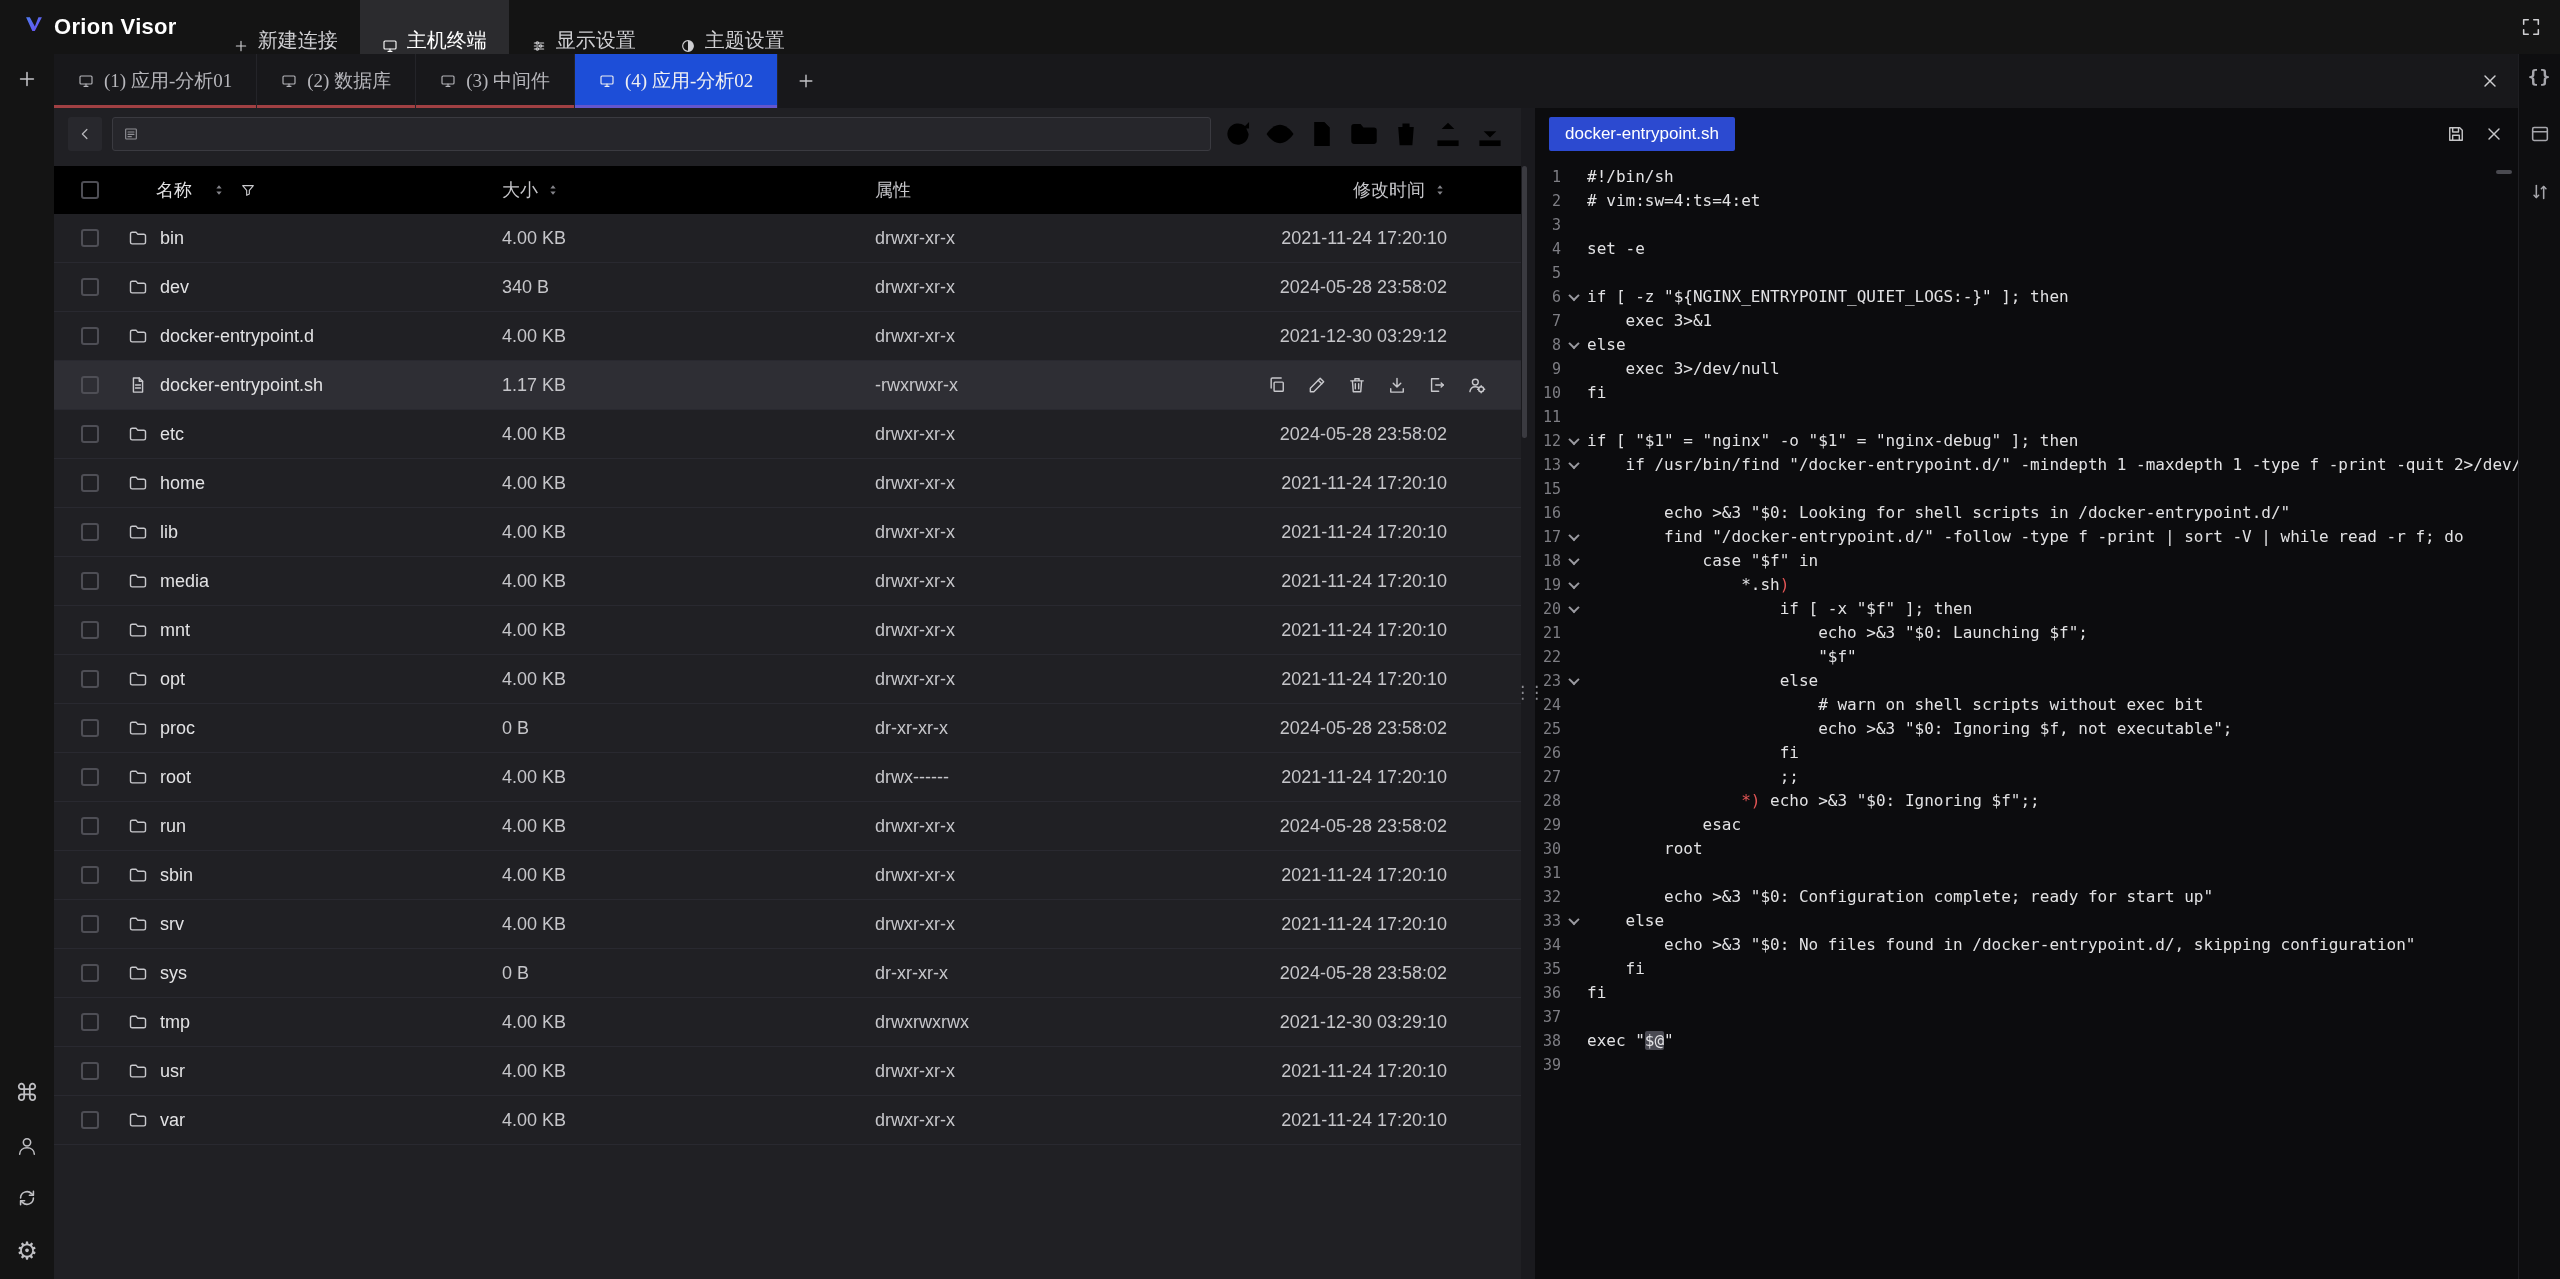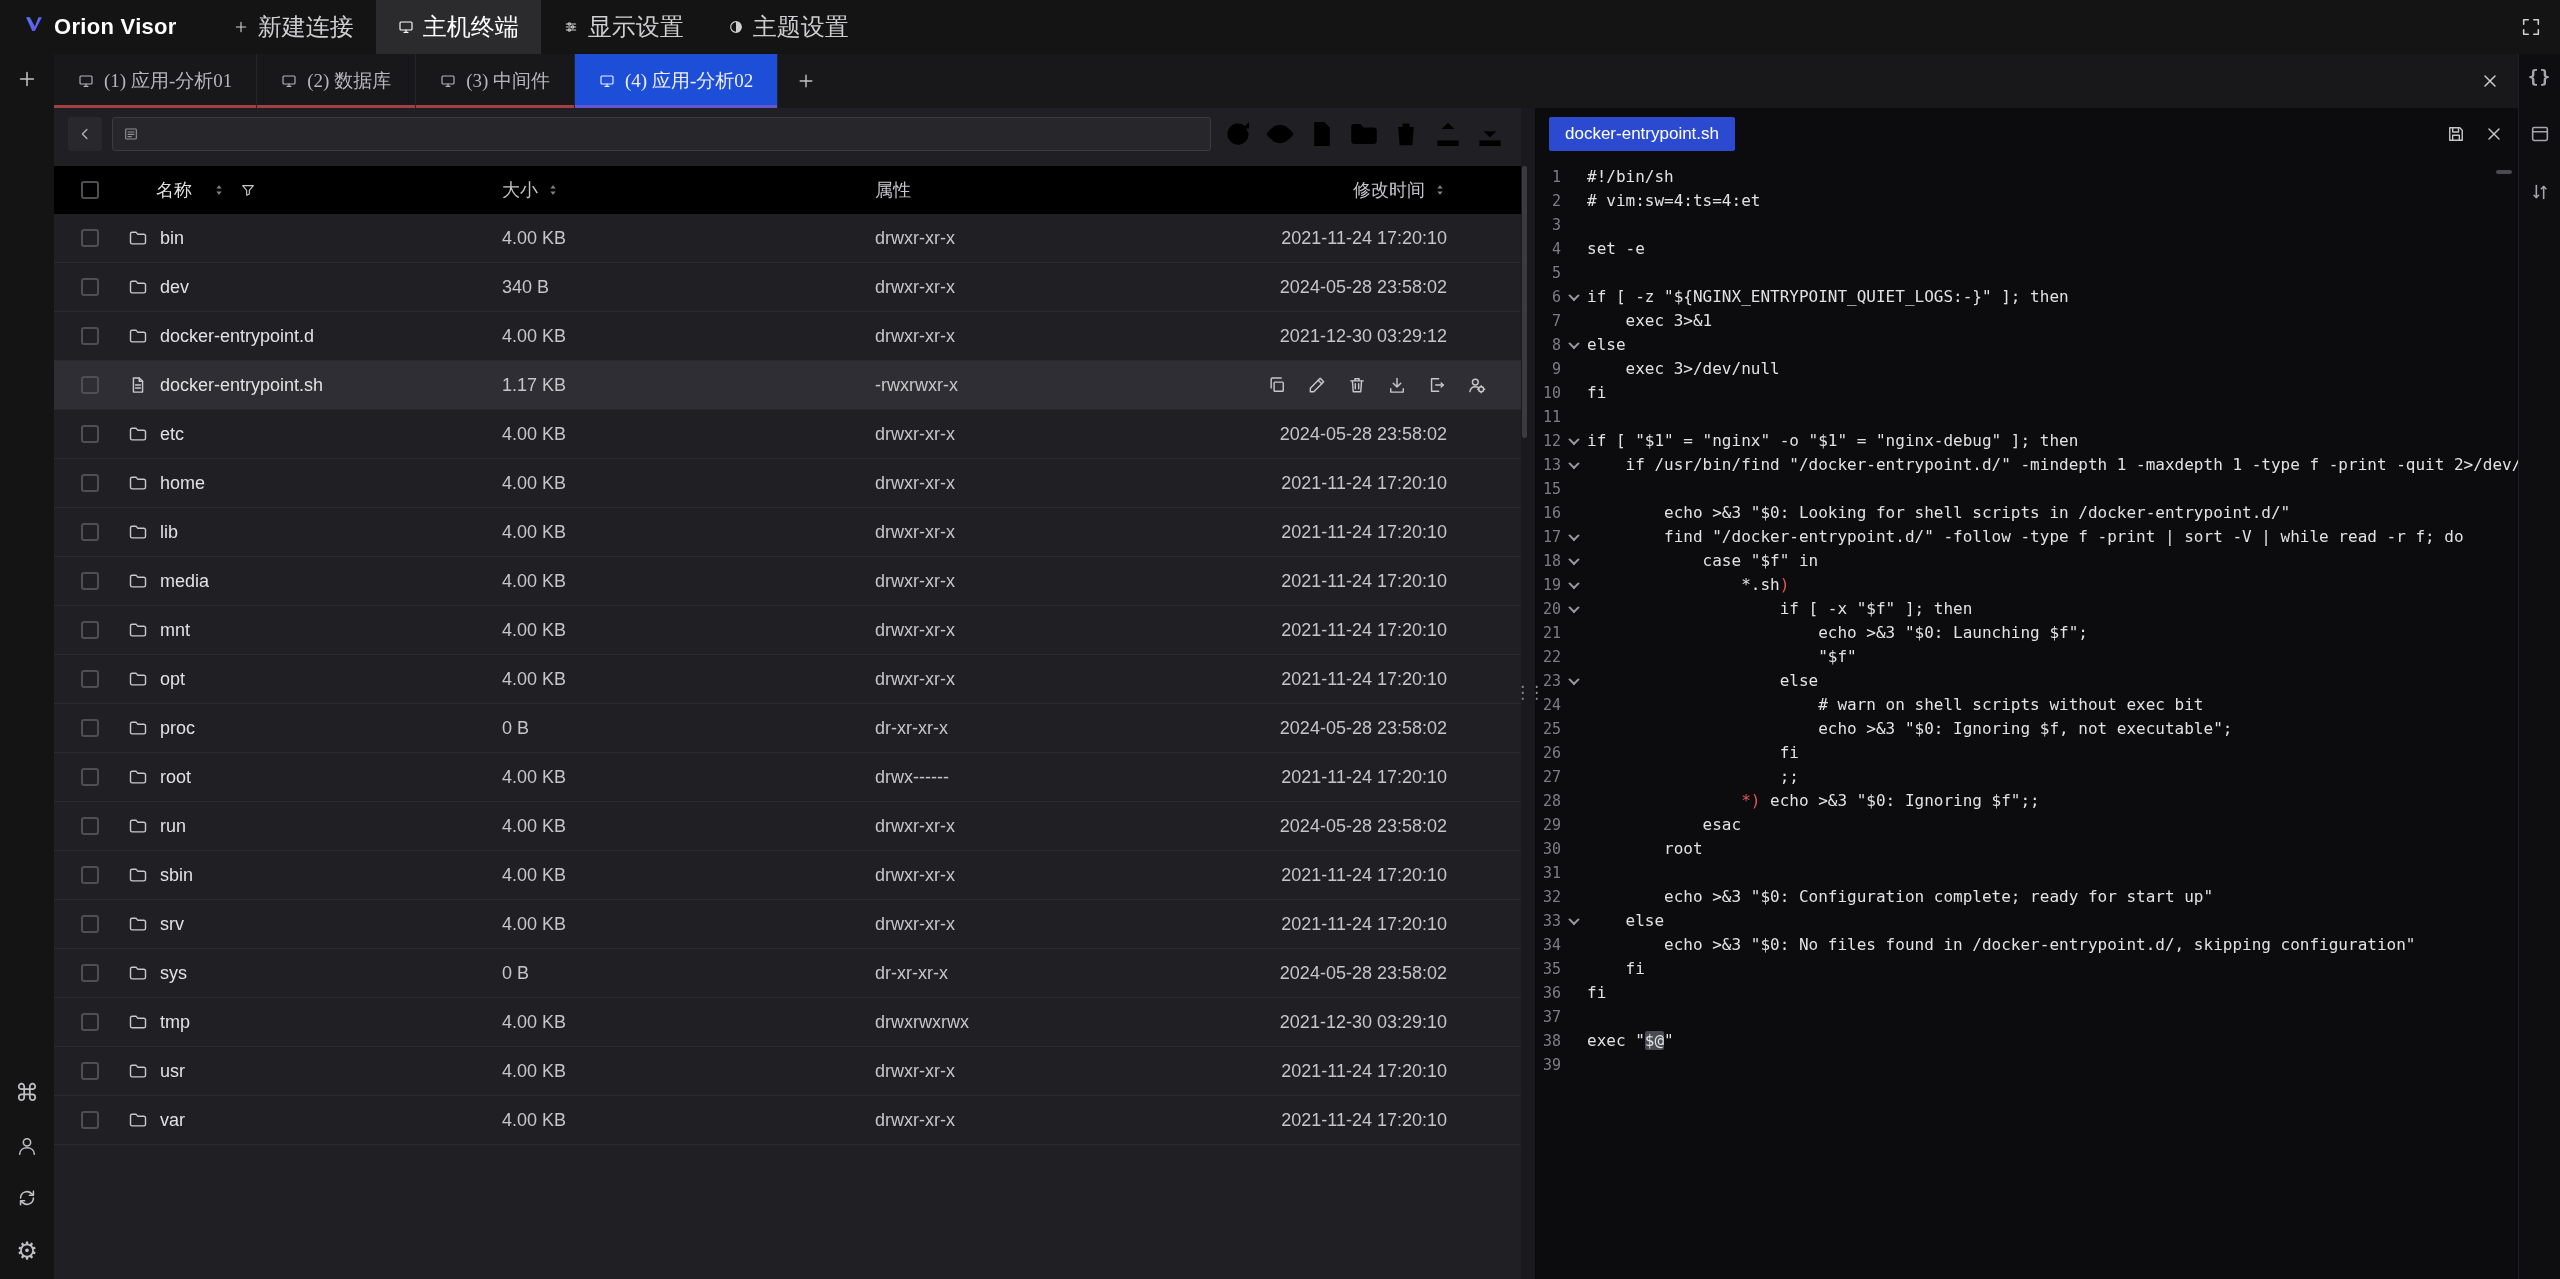--- a/index.html
+++ b/index.html
@@ -13,21 +13,21 @@
   .icn.i18 svg { width:18px; height:18px; }
   .icn.i22 svg { width:22px; height:22px; }
   .ticon { font-family:"DejaVu Sans",sans-serif; line-height:1; }
   .braces { font:bold 18px "DejaVu Sans Mono",monospace; letter-spacing:1px; }
 
   
   .topbar { height:54px; display:flex; align-items:center; padding:0 18px 0 24px; background:#141414; }
   .logo { display:flex; align-items:flex-start; gap:10px; margin-right:34px; }
   .logo-text { font-size:22px; font-weight:bold; color:#ffffff; letter-spacing:.3px; white-space:nowrap; }
   .menus { display:flex; height:100%; }
-  .menu-item { display:flex; align-items:center; gap:9px; padding:0 22px; font-size:24px;
+  .menu-item { display:flex; align-items:flex-end; gap:9px; padding:0 22px; font-size:20px;
     color:#cfcfd2; cursor:pointer; white-space:nowrap; }
   .menu-item.active { background:#2b2b2e; color:#ffffff; }
   .fullscreen { margin-left:auto; color:#cfcfd2; cursor:pointer; }
 
   
   .shell { display:flex; height:1225px; }
   .leftrail { width:54px; background:#141414; display:flex; flex-direction:column;
     align-items:center; padding:14px 0; flex:none; }
   .rail-bottom { margin-top:auto; display:flex; flex-direction:column; gap:30px; align-items:center;
     color:#c0c0c4; padding-bottom:2px; }

